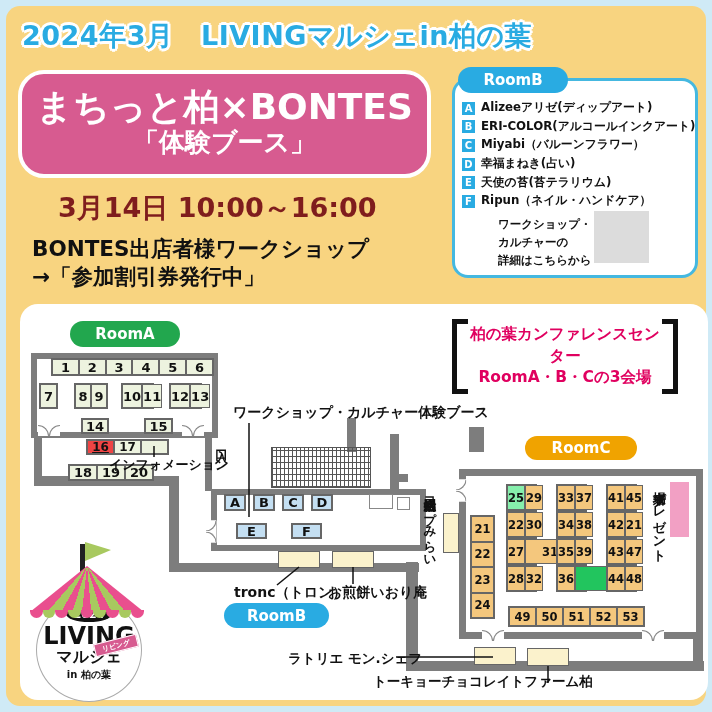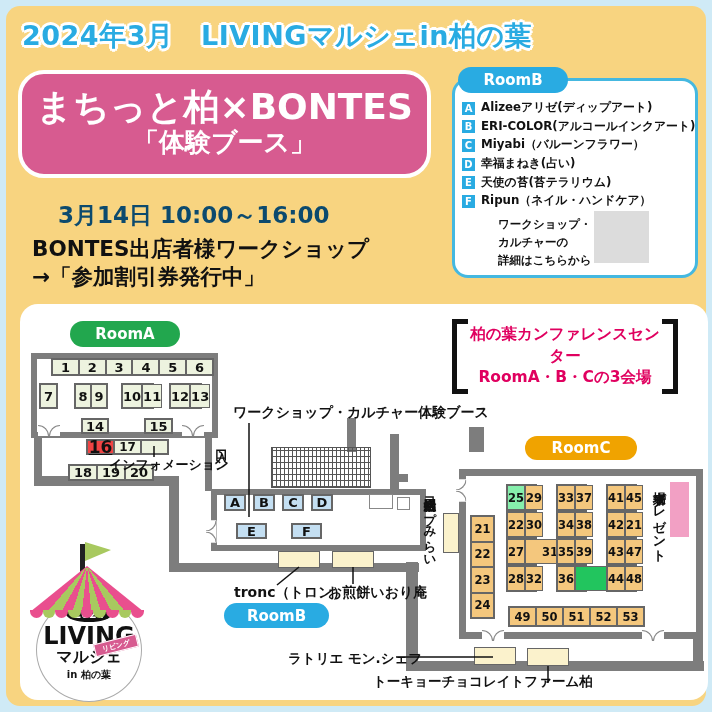--- a/index.html
+++ b/index.html
@@ -6,21 +6,21 @@
   body{width:712px;height:712px;font-family:"DejaVu Sans","Liberation Sans",sans-serif;}
   .frame{position:relative;width:712px;height:712px;background:#cfeaf6;overflow:hidden;}
   .page{position:absolute;left:6px;top:6px;width:700px;height:700px;background:var(--page-bg,#f8d480);border-radius:14px;}
   .abs{position:absolute;box-sizing:border-box;}
   .banner{left:16px;top:12px;font-size:27px;font-weight:bold;color:var(--cyan,#29b2e4);letter-spacing:.5px;
     text-shadow:-2px -2px 0 #fff,2px -2px 0 #fff,-2px 2px 0 #fff,2px 2px 0 #fff,0 -3px 0 #fff,0 3px 0 #fff,-3px 0 0 #fff,3px 0 0 #fff;}
   .pinkbox{left:12px;top:64px;width:413px;height:108px;background:var(--pink,#d75b90);border:4px solid #fff;border-radius:26px;
     display:flex;flex-direction:column;align-items:center;justify-content:center;color:#fff;}
   .pinkbox .t1{font-size:36px;font-weight:800;line-height:1.05;letter-spacing:0px;}
   .pinkbox .t2{font-size:26px;font-weight:700;}
-  .dateline{left:52px;top:194px;font-size:23px;font-weight:800;color:#0c4a6e;}
+  .dateline{left:52px;top:184px;font-size:27px;font-weight:800;color:#7f1d1d;}
   .wsnote{left:26px;top:229px;font-size:21.5px;font-weight:800;color:#111;line-height:1.28;}
   
   .bpanel{left:446px;top:72px;width:246px;height:200px;background:#fff;border:3px solid #45b8e0;border-radius:16px;}
   .pill{border-radius:14px;color:#fff;font-weight:800;display:flex;align-items:center;justify-content:center;}
   .pill.b{background:var(--cyan,#29abe2);}
   .pill.g{background:var(--green,#22a74e);}
   .pill.o{background:var(--orange,#f0a300);}
   .exlist{left:456px;top:93px;width:234px;}
   .exrow{display:flex;align-items:center;height:18.6px;}
   .exbadge{width:13px;height:13px;background:var(--cyan,#29abe2);color:#fff;font-size:10px;font-weight:800;
@@ -218,21 +218,21 @@
           <div style="flex: 1 1 0%; display: flex; align-items: center; justify-content: center; font-weight: 800; color: rgb(17, 17, 17); box-sizing: border-box; font-size: 13px; background: rgb(237, 243, 223); border: 1px solid rgb(102, 102, 102);">12</div>
           <div style="flex: 1 1 0%; display: flex; align-items: center; justify-content: center; font-weight: 800; color: rgb(17, 17, 17); box-sizing: border-box; font-size: 13px; background: rgb(237, 243, 223); border: 1px solid rgb(102, 102, 102);">13</div>
         </div>
         <div style="position: absolute; left: 75px; top: 412px; width: 28px; height: 16px; display: flex; border: 0.5px solid rgb(102, 102, 102); box-sizing: border-box;">
           <div style="flex: 1 1 0%; display: flex; align-items: center; justify-content: center; font-weight: 800; color: rgb(17, 17, 17); box-sizing: border-box; font-size: 13px; background: rgb(237, 243, 223); border: 1px solid rgb(102, 102, 102);">14</div>
         </div>
         <div style="position: absolute; left: 138px; top: 412px; width: 29px; height: 16px; display: flex; border: 0.5px solid rgb(102, 102, 102); box-sizing: border-box;">
           <div style="flex: 1 1 0%; display: flex; align-items: center; justify-content: center; font-weight: 800; color: rgb(17, 17, 17); box-sizing: border-box; font-size: 13px; background: rgb(237, 243, 223); border: 1px solid rgb(102, 102, 102);">15</div>
         </div>
         <div style="position: absolute; left: 80px; top: 433px; width: 83px; height: 16px; display: flex; border: 0.5px solid rgb(102, 102, 102); box-sizing: border-box;">
-          <div style="flex: 1 1 0%; display: flex; align-items: center; justify-content: center; font-weight: 800; color: rgb(17, 17, 17); box-sizing: border-box; font-size: 17px; background: #ef4444; border: 1px solid rgb(102, 102, 102); text-decoration: underline;">16</div>
+          <div style="flex: 1 1 0%; display: flex; align-items: center; justify-content: center; font-weight: 800; color: rgb(17, 17, 17); box-sizing: border-box; font-size: 12px; background: #ef4444; border: 1px solid rgb(102, 102, 102); text-decoration: underline;">16</div>
           <div style="flex: 1 1 0%; display: flex; align-items: center; justify-content: center; font-weight: 800; color: rgb(17, 17, 17); box-sizing: border-box; font-size: 12px; background: rgb(237, 243, 223); border: 1px solid rgb(102, 102, 102);">17</div>
           <div style="flex: 1 1 0%; display: flex; align-items: center; justify-content: center; font-weight: 800; color: rgb(17, 17, 17); box-sizing: border-box; font-size: 12px; background: rgb(237, 243, 223); border: 1px solid rgb(102, 102, 102);"></div>
         </div>
         <div style="position: absolute; left: 62px; top: 458px; width: 86px; height: 17px; display: flex; border: 0.5px solid rgb(102, 102, 102); box-sizing: border-box;">
           <div style="flex: 1 1 0%; display: flex; align-items: center; justify-content: center; font-weight: 800; color: rgb(17, 17, 17); box-sizing: border-box; font-size: 13px; background: rgb(237, 243, 223); border: 1px solid rgb(102, 102, 102);">18</div>
           <div style="flex: 1 1 0%; display: flex; align-items: center; justify-content: center; font-weight: 800; color: rgb(17, 17, 17); box-sizing: border-box; font-size: 13px; background: rgb(237, 243, 223); border: 1px solid rgb(102, 102, 102);">19</div>
           <div style="flex: 1 1 0%; display: flex; align-items: center; justify-content: center; font-weight: 800; color: rgb(17, 17, 17); box-sizing: border-box; font-size: 13px; background: rgb(237, 243, 223); border: 1px solid rgb(102, 102, 102);">20</div>
         </div>
         <div style="position: absolute; left: 218px; top: 488px; width: 22px; height: 17px; display: flex; border: 0.5px solid rgb(102, 102, 102); box-sizing: border-box;">
           <div style="flex: 1 1 0%; display: flex; align-items: center; justify-content: center; font-weight: 800; color: rgb(17, 17, 17); box-sizing: border-box; font-size: 13px; background: rgb(196, 223, 242); border: 1px solid rgb(102, 102, 102);">A</div>

